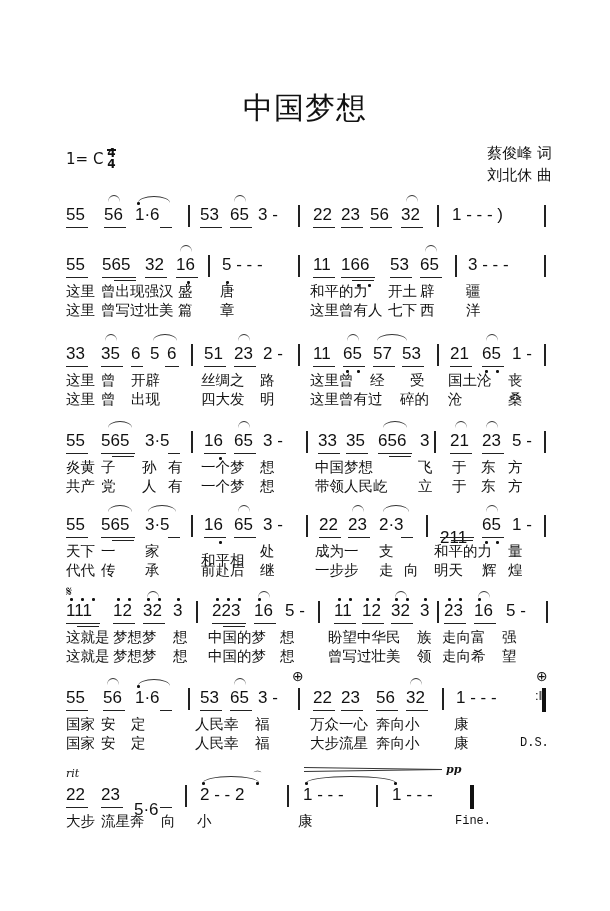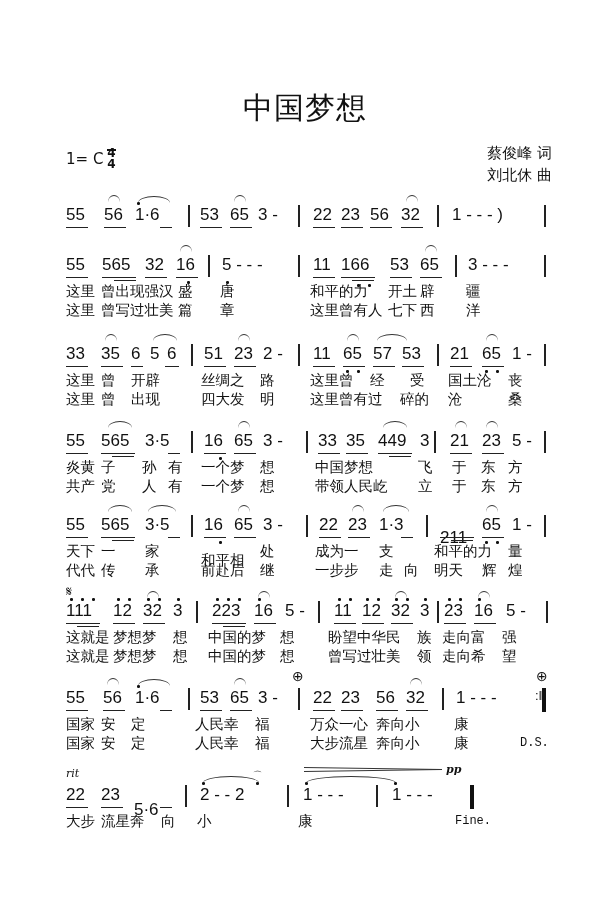--- a/index.html
+++ b/index.html
@@ -205,21 +205,21 @@
   <div class="dot" style="left:219px;top:26px"></div>
   <span class="n" style="left:234px;top:0">65</span>
   <div class="bl" style="left:234px;top:22px;width:22px"></div>
   <div class="arc" style="left:238px;top:-10px;width:12px"></div>
   <span class="n" style="left:263px;top:0">3 -</span>
   <div class="bar" style="left:306px;top:0"></div>
   <span class="n" style="left:318px;top:0">33</span>
   <div class="bl" style="left:318px;top:22px;width:22px"></div>
   <span class="n" style="left:346px;top:0">35</span>
   <div class="bl" style="left:346px;top:22px;width:22px"></div>
-  <span class="n" style="left:378px;top:0">449</span>
+  <span class="n" style="left:378px;top:0">656</span>
   <div class="bl" style="left:378px;top:22px;width:34px"></div>
   <div class="bl" style="left:389px;top:25px;width:22px"></div>
   <div class="arc" style="left:383px;top:-10px;width:24px"></div>
   <span class="n" style="left:420px;top:0">3</span>
   <div class="bar" style="left:434px;top:0"></div>
   <span class="n" style="left:450px;top:0">21</span>
   <div class="bl" style="left:450px;top:22px;width:22px"></div>
   <div class="arc" style="left:455px;top:-10px;width:12px"></div>
   <span class="n" style="left:482px;top:0">23</span>
   <div class="bl" style="left:482px;top:22px;width:22px"></div>
@@ -269,21 +269,21 @@
   <span class="n" style="left:234px;top:0">65</span>
   <div class="bl" style="left:234px;top:22px;width:22px"></div>
   <div class="arc" style="left:238px;top:-10px;width:12px"></div>
   <span class="n" style="left:263px;top:0">3 -</span>
   <div class="bar" style="left:306px;top:0"></div>
   <span class="n" style="left:319px;top:0">22</span>
   <div class="bl" style="left:319px;top:22px;width:22px"></div>
   <span class="n" style="left:348px;top:0">23</span>
   <div class="bl" style="left:348px;top:22px;width:22px"></div>
   <div class="arc" style="left:352px;top:-10px;width:12px"></div>
-  <span class="n" style="left:379px;top:0">1·3</span>
+  <span class="n" style="left:379px;top:0">2·3</span>
   <div class="bl" style="left:401px;top:22px;width:12px"></div>
   <div class="arc" style="left:383px;top:-10px;width:26px"></div>
   <div class="bar" style="left:426px;top:0"></div>
   <span class="n" style="left:440px;top:13px">211</span>
   <div class="bl" style="left:440px;top:22px;width:34px"></div>
   <div class="bl" style="left:451px;top:25px;width:22px"></div>
   <span class="n" style="left:482px;top:0">65</span>
   <div class="bl" style="left:482px;top:22px;width:22px"></div>
   <div class="arc" style="left:486px;top:-10px;width:12px"></div>
   <div class="dot" style="left:485px;top:26px"></div>

